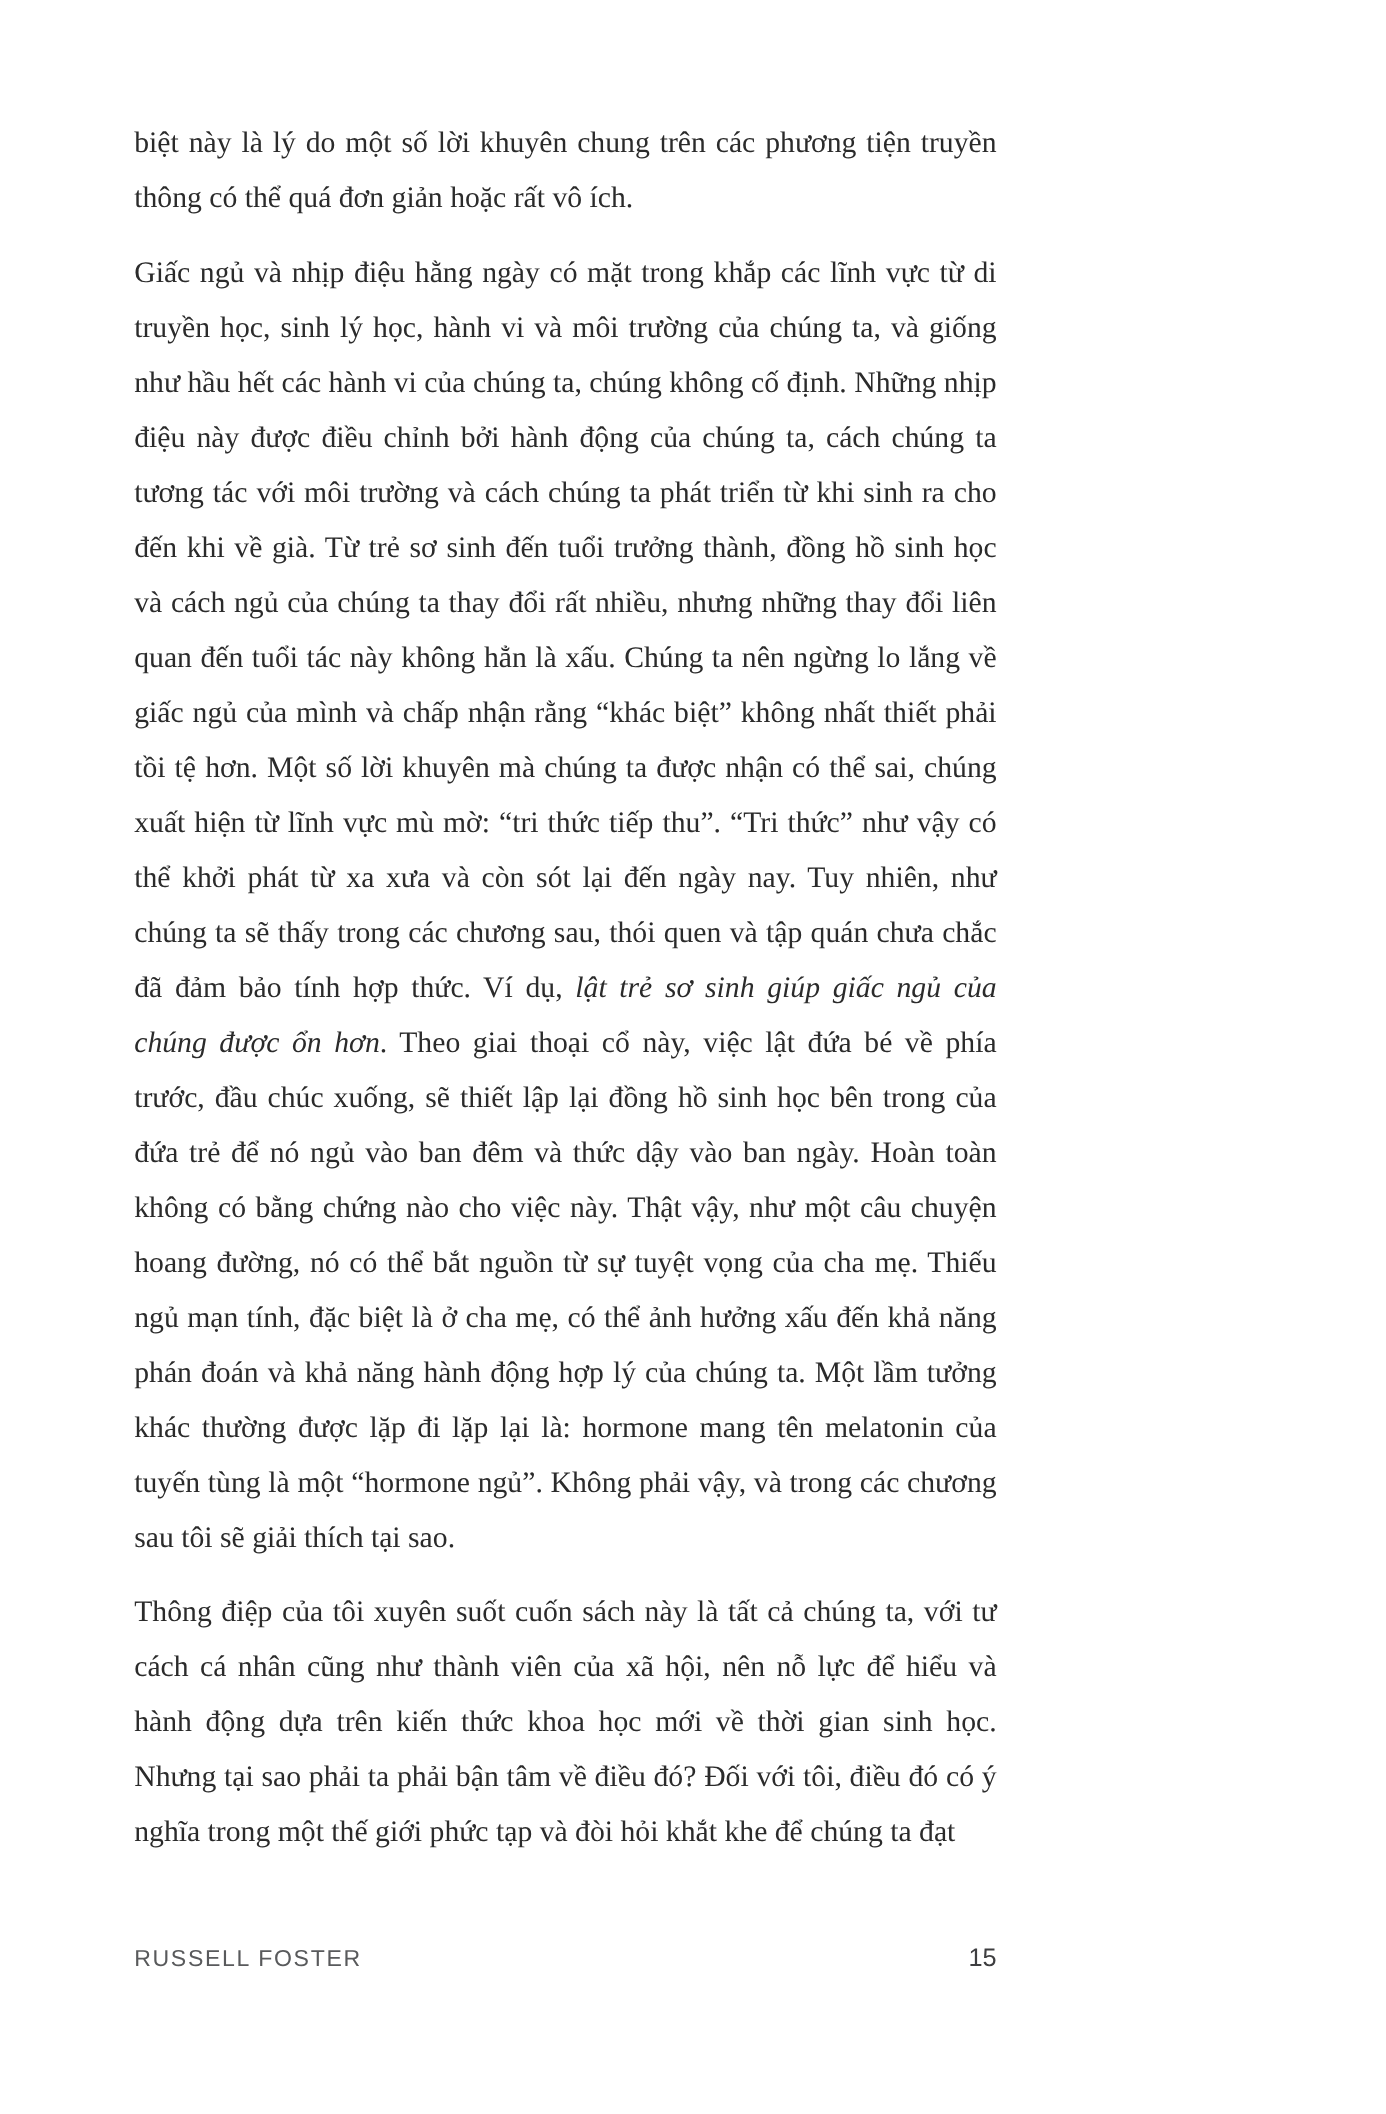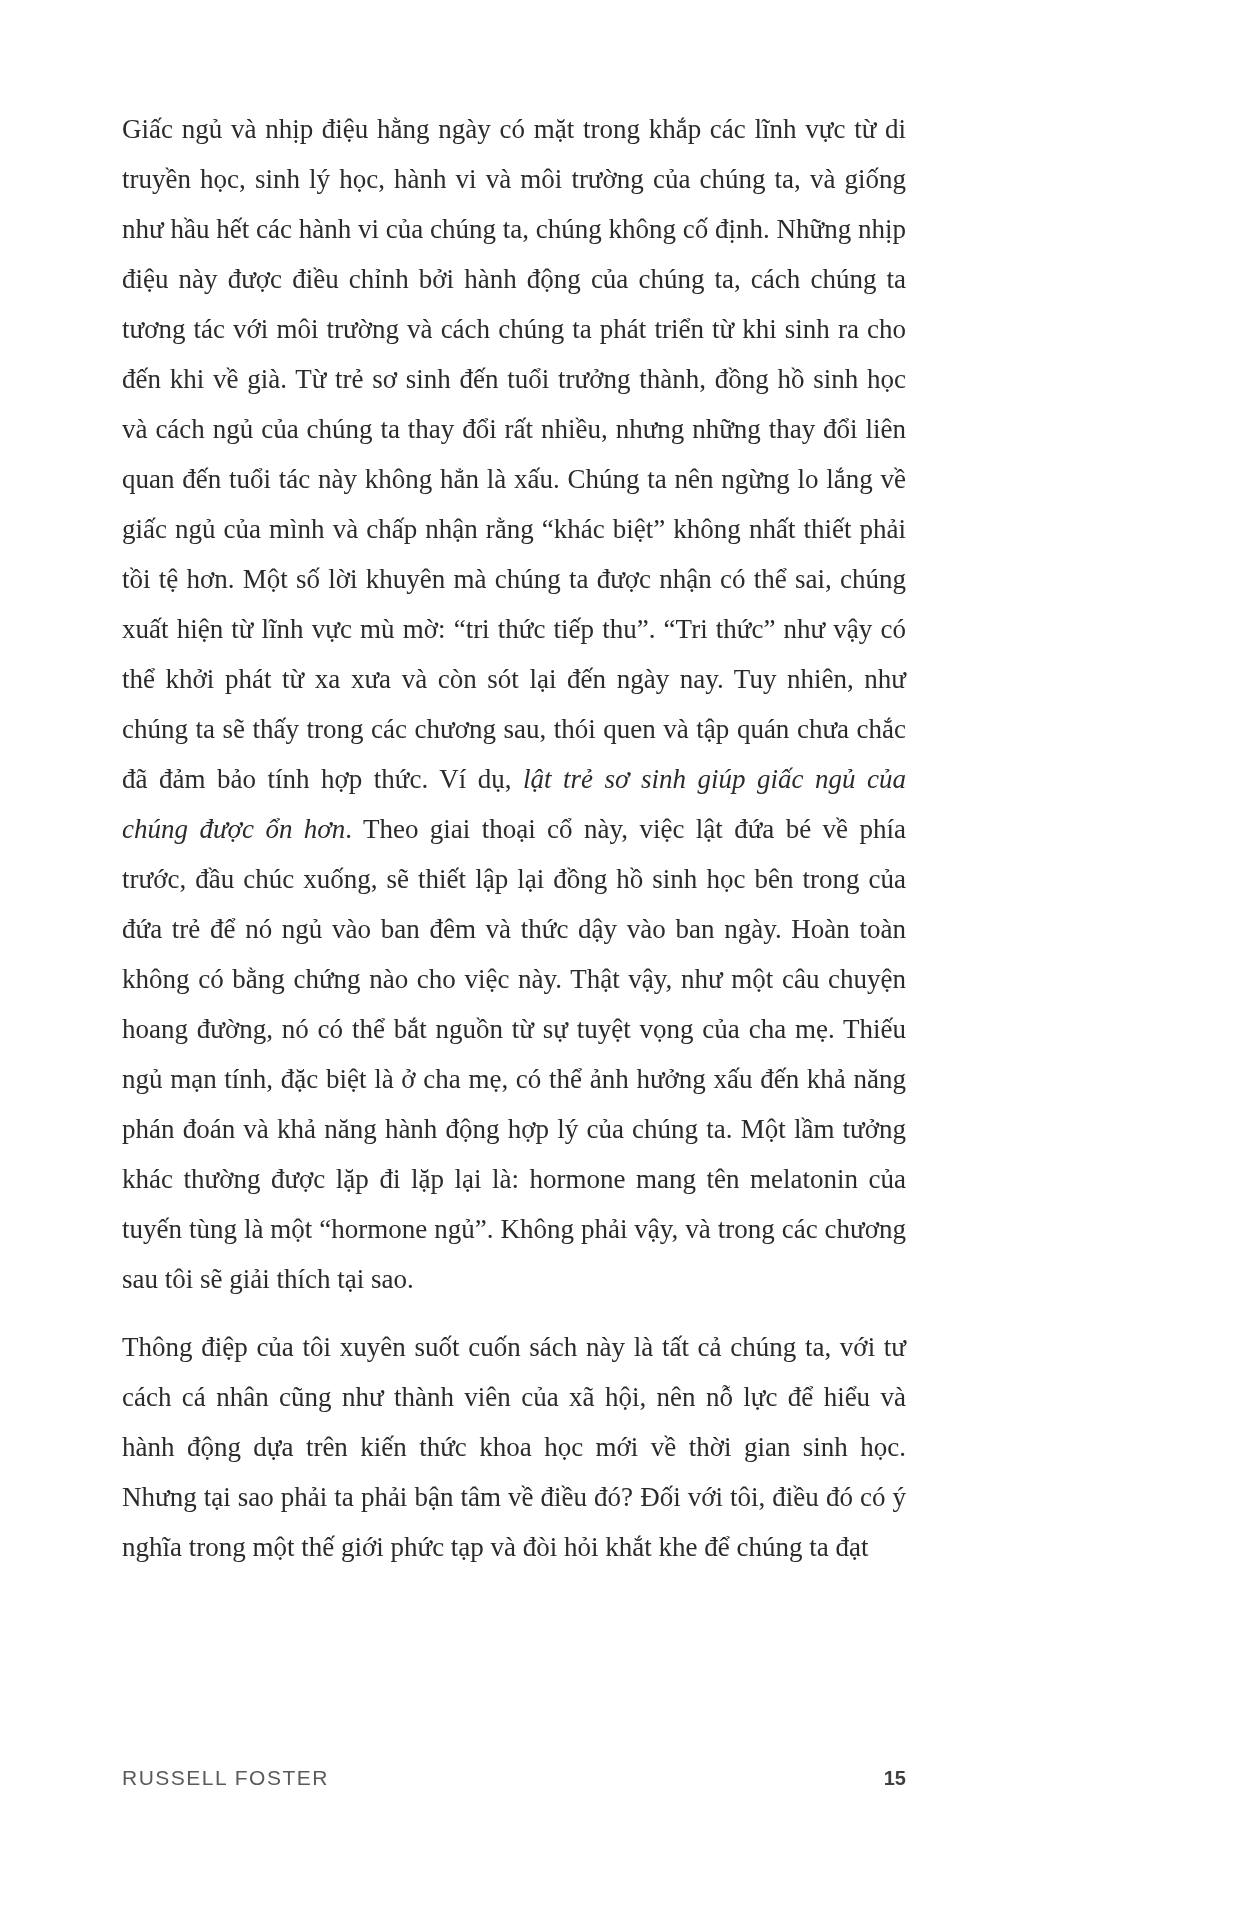--- a/index.html
+++ b/index.html
@@ -47,32 +47,33 @@
     align-items: baseline;
     font-family: "Liberation Sans", "DejaVu Sans", sans-serif;
     gap: 46px;
   }
   .footer-author {
     font-size: 21px;
     letter-spacing: 1.5px;
     color: var(--footer-author-color, #595a5c);
   }
   .footer-page-number {
-    font-size: 20px;
-    font-weight: bold;
+    font-size: 23px;
+    font-weight: normal;
     color: var(--page-number-color, #3e3e40);
   }
 </style>
 </head>
 <body>
 
 <div class="page">
 
   <main class="text-block" id="paragraphs">
 
+  <p class="para"><span>biệt này là lý do một số lời khuyên chung trên các phương tiện truyền thông có thể quá đơn giản hoặc rất vô ích.</span></p>
       <p class="para"><span>Giấc ngủ và nhịp điệu hằng ngày có mặt trong khắp các lĩnh vực từ di truyền học, sinh lý học, hành vi và môi trường của chúng ta, và giống như hầu hết các hành vi của chúng ta, chúng không cố định. Những nhịp điệu này được điều chỉnh bởi hành động của chúng ta, cách chúng ta tương tác với môi trường và cách chúng ta phát triển từ khi sinh ra cho đến khi về già. Từ trẻ sơ sinh đến tuổi trưởng thành, đồng hồ sinh học và cách ngủ của chúng ta thay đổi rất nhiều, nhưng những thay đổi liên quan đến tuổi tác này không hẳn là xấu. Chúng ta nên ngừng lo lắng về giấc ngủ của mình và chấp nhận rằng “khác biệt” không nhất thiết phải tồi tệ hơn. Một số lời khuyên mà chúng ta được nhận có thể sai, chúng xuất hiện từ lĩnh vực mù mờ: “tri thức tiếp thu”. “Tri thức” như vậy có thể khởi phát từ xa xưa và còn sót lại đến ngày nay. Tuy nhiên, như chúng ta sẽ thấy trong các chương sau, thói quen và tập quán chưa chắc đã đảm bảo tính hợp thức. Ví dụ, </span><span class="italic">lật trẻ sơ sinh giúp giấc ngủ của chúng được ổn hơn</span><span>. Theo giai thoại cổ này, việc lật đứa bé về phía trước, đầu chúc xuống, sẽ thiết lập lại đồng hồ sinh học bên trong của đứa trẻ để nó ngủ vào ban đêm và thức dậy vào ban ngày. Hoàn toàn không có bằng chứng nào cho việc này. Thật vậy, như một câu chuyện hoang đường, nó có thể bắt nguồn từ sự tuyệt vọng của cha mẹ. Thiếu ngủ mạn tính, đặc biệt là ở cha mẹ, có thể ảnh hưởng xấu đến khả năng phán đoán và khả năng hành động hợp lý của chúng ta. Một lầm tưởng khác thường được lặp đi lặp lại là: hormone mang tên melatonin của tuyến tùng là một “hormone ngủ”. Không phải vậy, và trong các chương sau tôi sẽ giải thích tại sao.</span></p>
       <p class="para"><span>Thông điệp của tôi xuyên suốt cuốn sách này là tất cả chúng ta, với tư cách cá nhân cũng như thành viên của xã hội, nên nỗ lực để hiểu và hành động dựa trên kiến thức khoa học mới về thời gian sinh học. Nhưng tại sao phải ta phải bận tâm về điều đó? Đối với tôi, điều đó có ý nghĩa trong một thế giới phức tạp và đòi hỏi khắt khe để chúng ta đạt</span></p>
     </main>
 
   <footer class="page-footer">
     <span class="footer-author">RUSSELL FOSTER</span>
     <span class="footer-page-number">15</span>
   </footer>
 
 </div>

